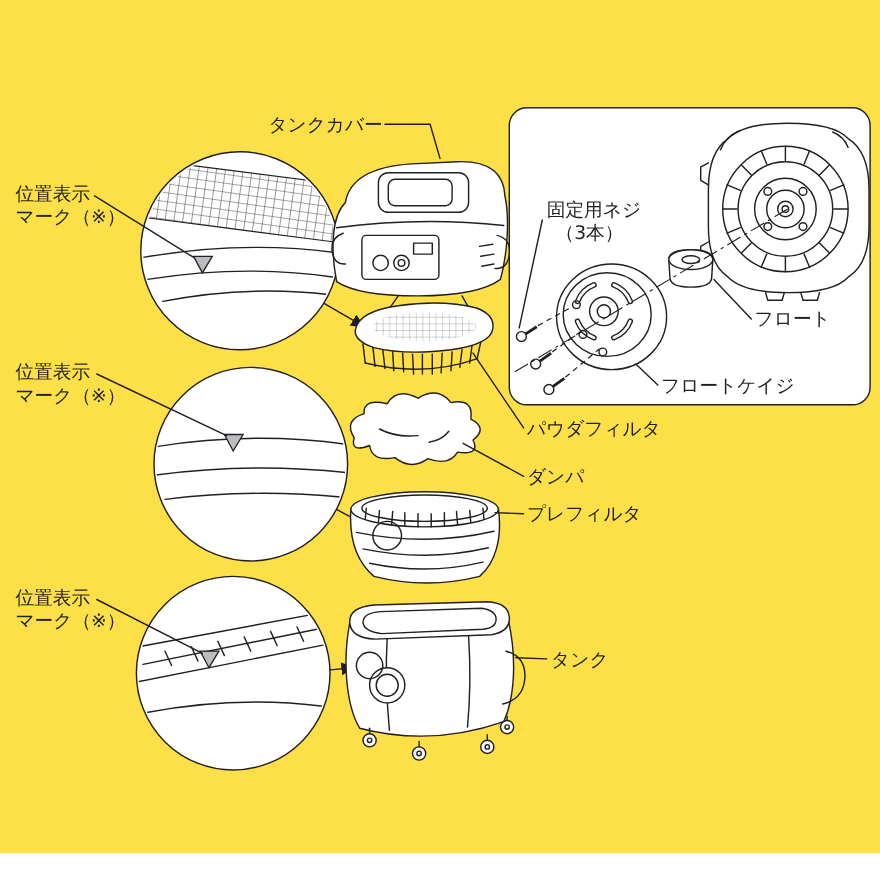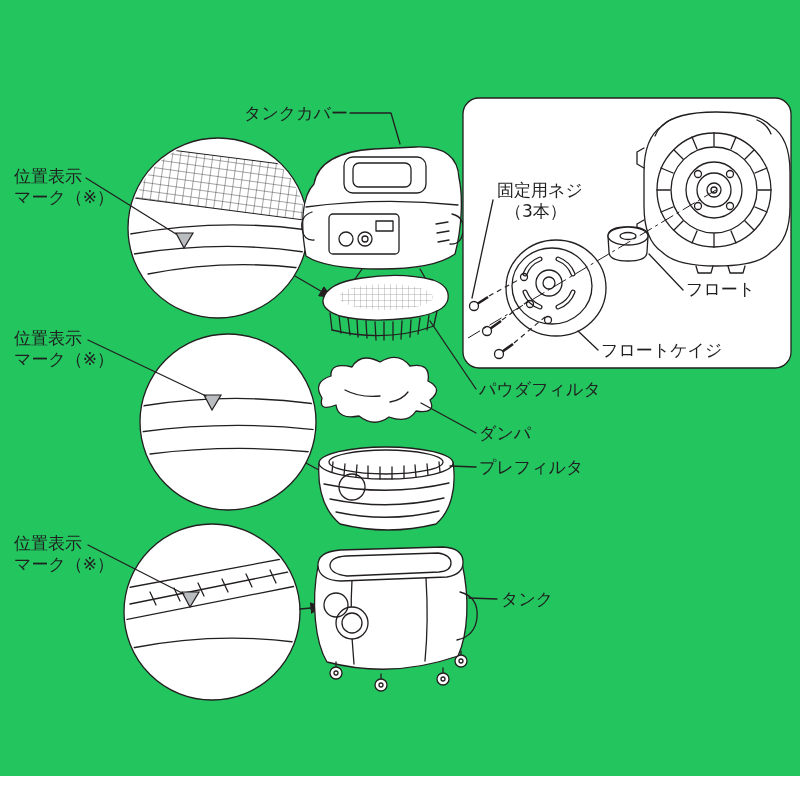--- a/index.html
+++ b/index.html
@@ -1,16 +1,16 @@
 <!DOCTYPE html>
 <html><head>
 <meta charset="utf-8">
 <style>
   html,body { margin:0; padding:0; background:#ffffff; }
-  .stage { width:800px; height:776px; position:relative; background:#22c55e; }
+  .stage { width:800px; height:776px; position:relative; background:#fde047; }
   .ln  { stroke:#231f20; stroke-width:1.3; fill:none; stroke-linecap:round; stroke-linejoin:round; }
   .lnf { stroke:#231f20; stroke-width:1.3; fill:#ffffff; stroke-linecap:round; stroke-linejoin:round; }
   .lbl { font-family:"DejaVu Sans", sans-serif; font-size:17px; fill:#1f1f1f; }
   .axis { stroke:#231f20; stroke-width:1; fill:none; stroke-dasharray:14 4 3 4; }
   .dash { stroke:#231f20; stroke-width:1.1; fill:none; stroke-dasharray:5 4; }
 </style>
 </head>
 <body>
 
 <div class="stage">

